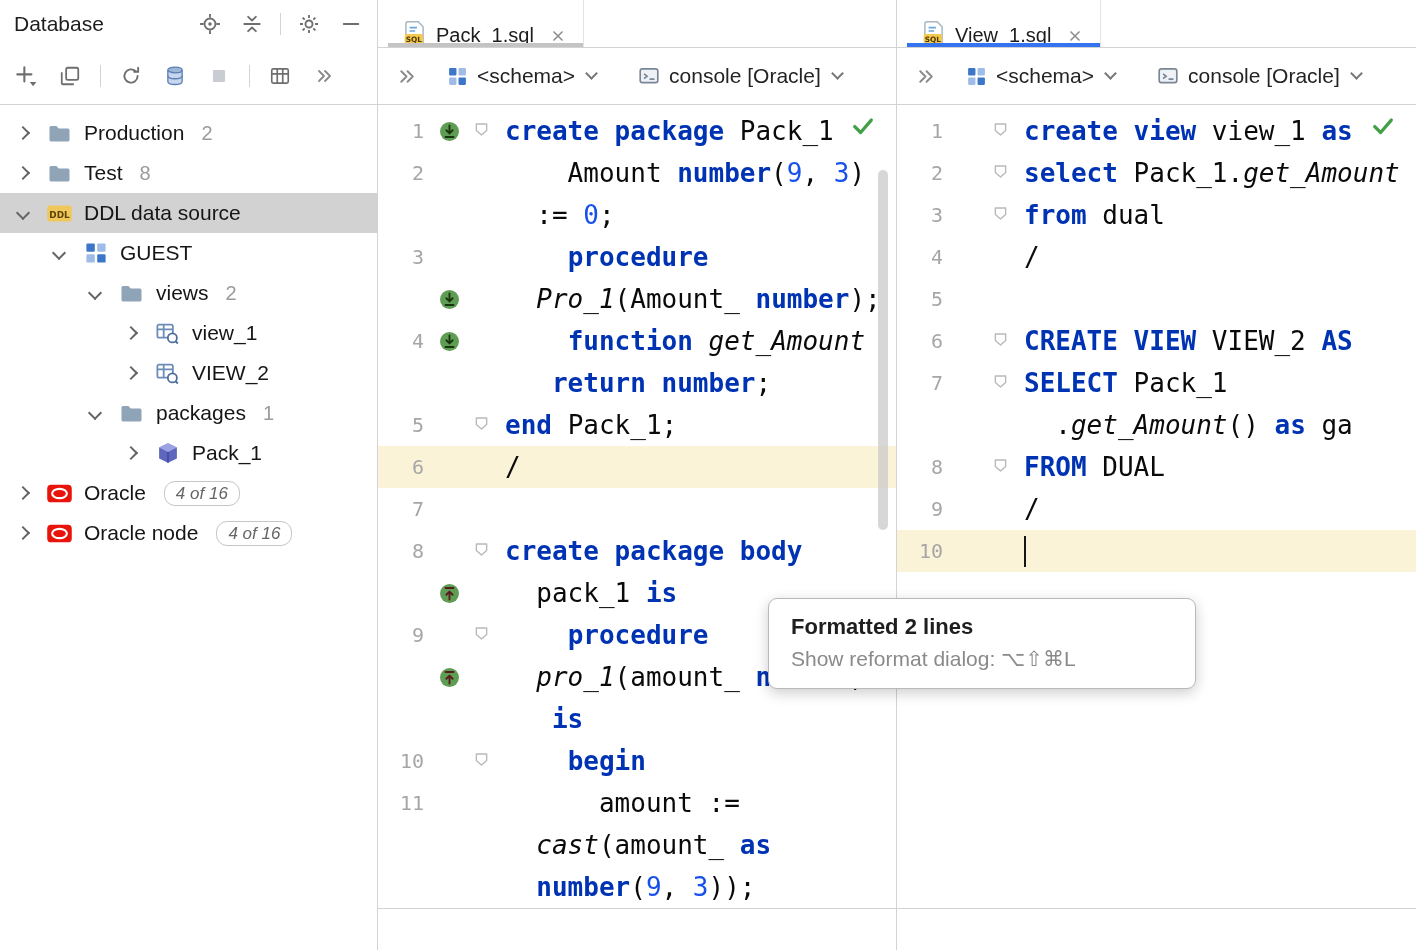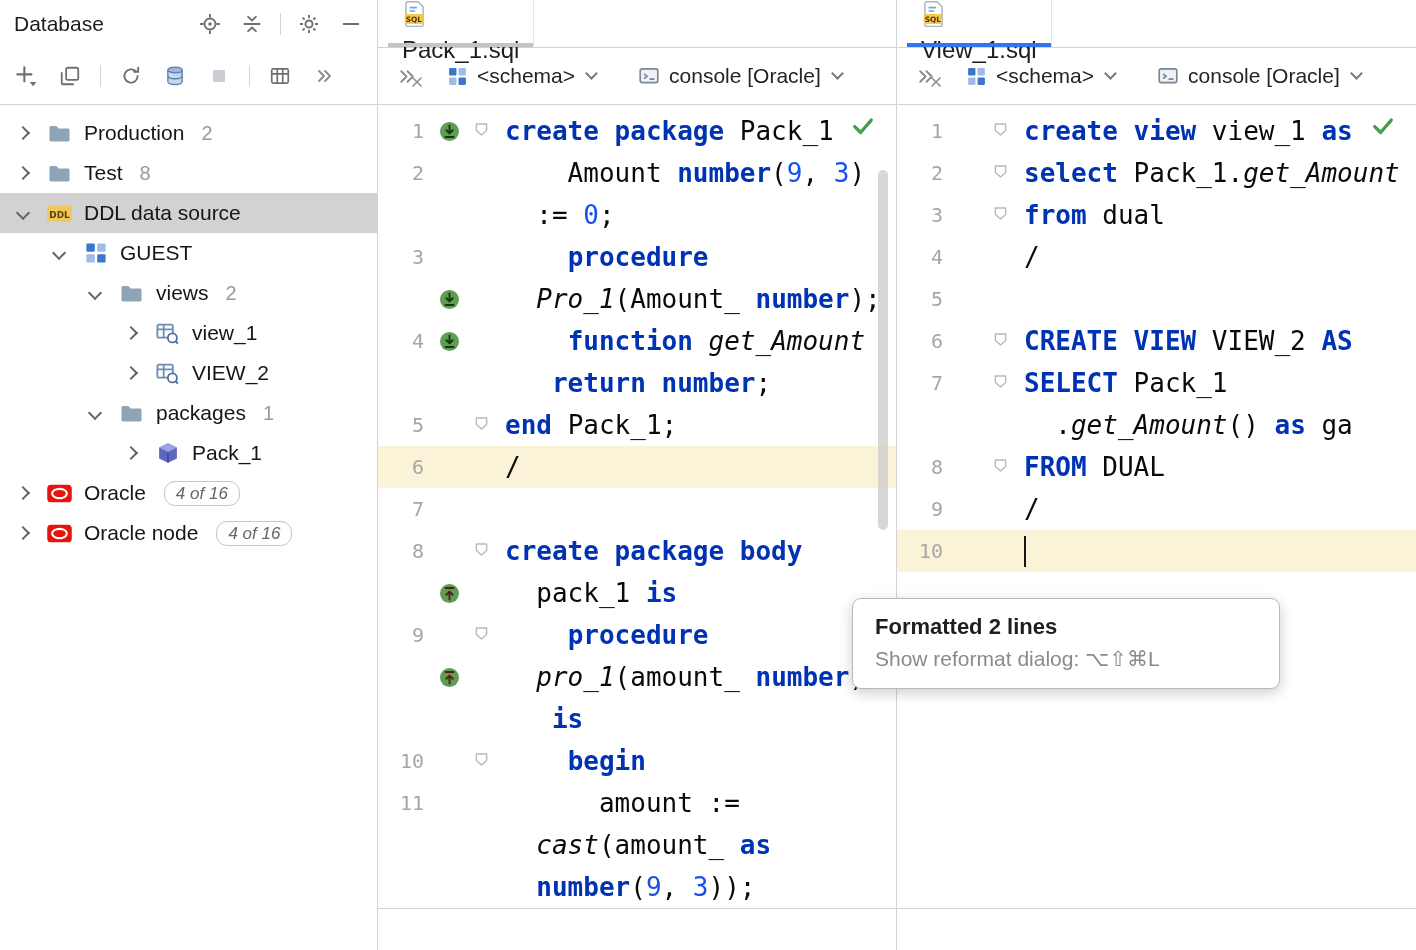--- a/index.html
+++ b/index.html
@@ -27,24 +27,24 @@
   .tree-icon { width:27px; height:27px; margin-left:12px; display:flex; align-items:center; justify-content:center; flex:none; }
   .tree-label { margin-left:11px; color:#161616; white-space:nowrap; }
   .tree-count { margin-left:17px; color:#9b9b9b; font-size:20px; }
   .tree-badge { margin-left:18px; color:#666; font-size:17px; border:1px solid #c6c6c6; border-radius:11px; padding:3px 11px; line-height:1;font-style:italic; }
 
   
   .editor { width:519px; min-width:519px; height:100%; display:flex; flex-direction:column; position:relative; background:#fff; }
   #editor-0 { border-right:1px solid #d3d3d3; }
 
   .tabbar { height:48px; display:flex; align-items:stretch; border-bottom:1px solid #d3d3d3; padding-left:10px; }
-  .tab { display:flex; align-items:flex-start; gap:9px; padding:0 14px; position:relative; border-right:1px solid #e4e4e4; cursor:pointer;flex-direction:column; }
+  .tab { display:flex; align-items:flex-end; gap:9px; padding:0 14px; position:relative; border-right:1px solid #e4e4e4; cursor:pointer; }
   .tab::after { content:""; position:absolute; left:0; right:0; bottom:0; height:4px; background:#c4c4c4; }
   .tab.active::after { background:#3574f0; }
-  .tab-label { font-size:24px; color:#1d1d1d; white-space:nowrap; }
+  .tab-label { font-size:20px; color:#1d1d1d; white-space:nowrap; }
   .tab-close { display:flex; align-items:center; justify-content:center; width:22px; height:22px; margin-left:4px; cursor:pointer; }
 
   .etb { height:57px; border-bottom:1px solid #d3d3d3; display:flex; align-items:center; padding-left:18px; font-size:21px; color:#242424; }
   .etb-ovf { display:flex; align-items:center; margin-right:30px; cursor:pointer; }
   .dd { display:flex; align-items:center; gap:9px; cursor:pointer; }
   .dd + .dd { margin-left:42px;align-items:center; }
   .dd-arrow { width:9px; height:9px; border-right:2px solid #767676; border-bottom:2px solid #767676; transform:rotate(45deg); margin-top:-5px; margin-left:3px; }
   .etb-icon { display:flex; align-items:center; }
 
   .code { position:relative; flex:1; padding-top:5px; overflow:hidden;
@@ -59,21 +59,21 @@
   .tk-k { color:#0033b3; font-weight:bold; }
   .tk-p { color:#0a0a0a; }
   .tk-n { color:#1750eb; }
   .tk-i { font-style:italic; color:#0a0a0a; }
   .cursor { display:inline-block; width:2px; height:31px; background:#151515; vertical-align:middle; }
   .check { position:absolute; top:8px; right:20px; }
   .vscroll { position:absolute; right:8px; top:65px; width:10px; height:360px; background:#c9c9c9; border-radius:5px; opacity:.75; cursor:pointer; }
   .estrip { height:42px; border-top:1px solid #d3d3d3; background:#fff; }
 
   
-  .tooltip { position:absolute; left:852px; top:598px; width:428px; background:#fff;
+  .tooltip { position:absolute; left:768px; top:598px; width:428px; background:#fff;
              border:1px solid #b9b9b9; border-radius:9px; box-shadow:0 4px 14px rgba(0,0,0,.2);
              padding:15px 22px 17px; z-index:10; }
   .tt-title { font-size:22px; font-weight:bold; color:#1e1e1e; }
   .tt-sub { font-size:21px; color:#8a8a8a; margin-top:7px; }
 </style>
 </head>
 <body>
 
 <div class="app">
 

